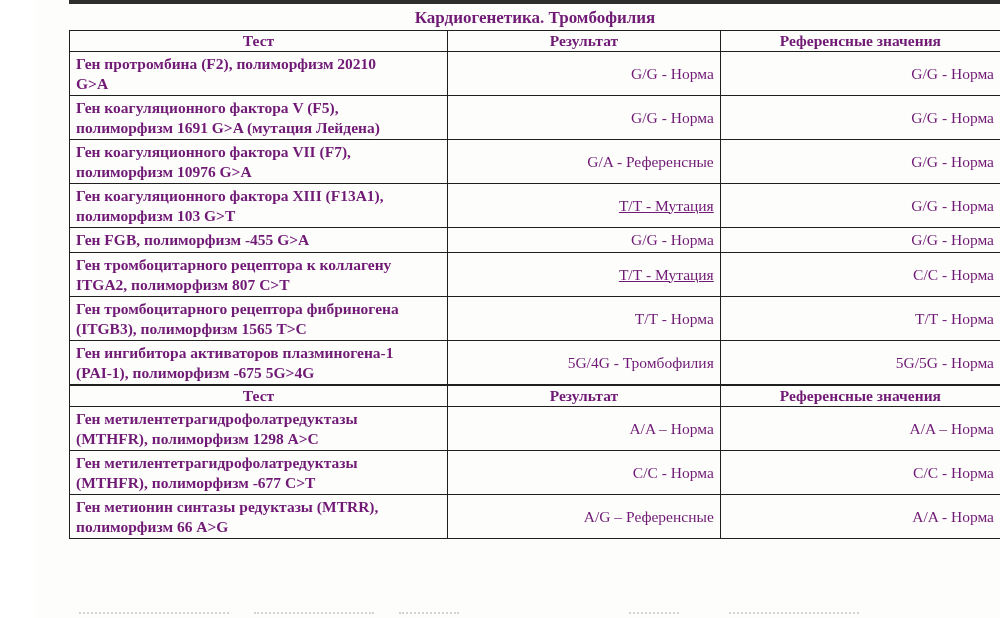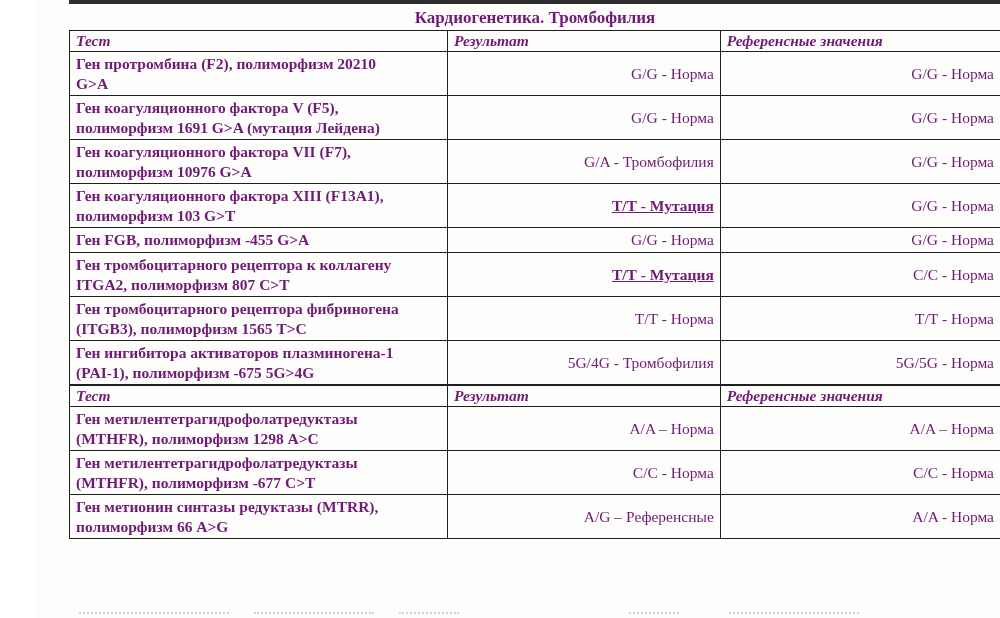--- a/index.html
+++ b/index.html
@@ -46,34 +46,33 @@
     border: 1.6px solid #1f1f1f;
     font-size: 15.5px;
     line-height: 20px;
     padding: 1px 6px;
     vertical-align: middle;
     white-space: pre-line;
     overflow: hidden;
   }
   table.report th {
     font-weight: bold;
-    font-style: italic;
-    text-align: left;
+    text-align: center;
     height: 20px;
     padding: 0 6px;
   }
   col.c-test { width: 40.6%; }
   col.c-result { width: 29.3%; }
   col.c-ref { width: 30.1%; }
   td.test-cell { text-align: left; font-weight: bold; }
   td.val-cell { text-align: right; }
   tr.row-tall td { height: 41px; }
   tr.row-short td { height: 22px; }
   td.mutation {
-    font-weight: bold;
+    font-weight: normal;
     text-decoration: underline;
   }
   
   .cut-fragments {
     position: absolute;
     left: 33px;
     bottom: 0;
     width: 932px;
     height: 7px;
   }
@@ -122,21 +121,21 @@
         </tr>
         <tr class="row-tall">
           <td class="test-cell">Ген коагуляционного фактора V (F5),
 полиморфизм 1691 G&gt;A (мутация Лейдена)</td>
           <td class="val-cell">G/G - Норма</td>
           <td class="val-cell">G/G - Норма</td>
         </tr>
         <tr class="row-tall">
           <td class="test-cell">Ген коагуляционного фактора VII (F7),
 полиморфизм 10976 G&gt;A</td>
-          <td class="val-cell">G/A - Тромбофилия</td>
+          <td class="val-cell">G/A - Референсные</td>
           <td class="val-cell">G/G - Норма</td>
         </tr>
         <tr class="row-tall">
           <td class="test-cell">Ген коагуляционного фактора XIII (F13A1),
 полиморфизм 103 G&gt;T</td>
           <td class="val-cell mutation">Т/Т - Мутация</td>
           <td class="val-cell">G/G - Норма</td>
         </tr>
         <tr class="row-short">
           <td class="test-cell">Ген FGB, полиморфизм -455 G&gt;A</td>

